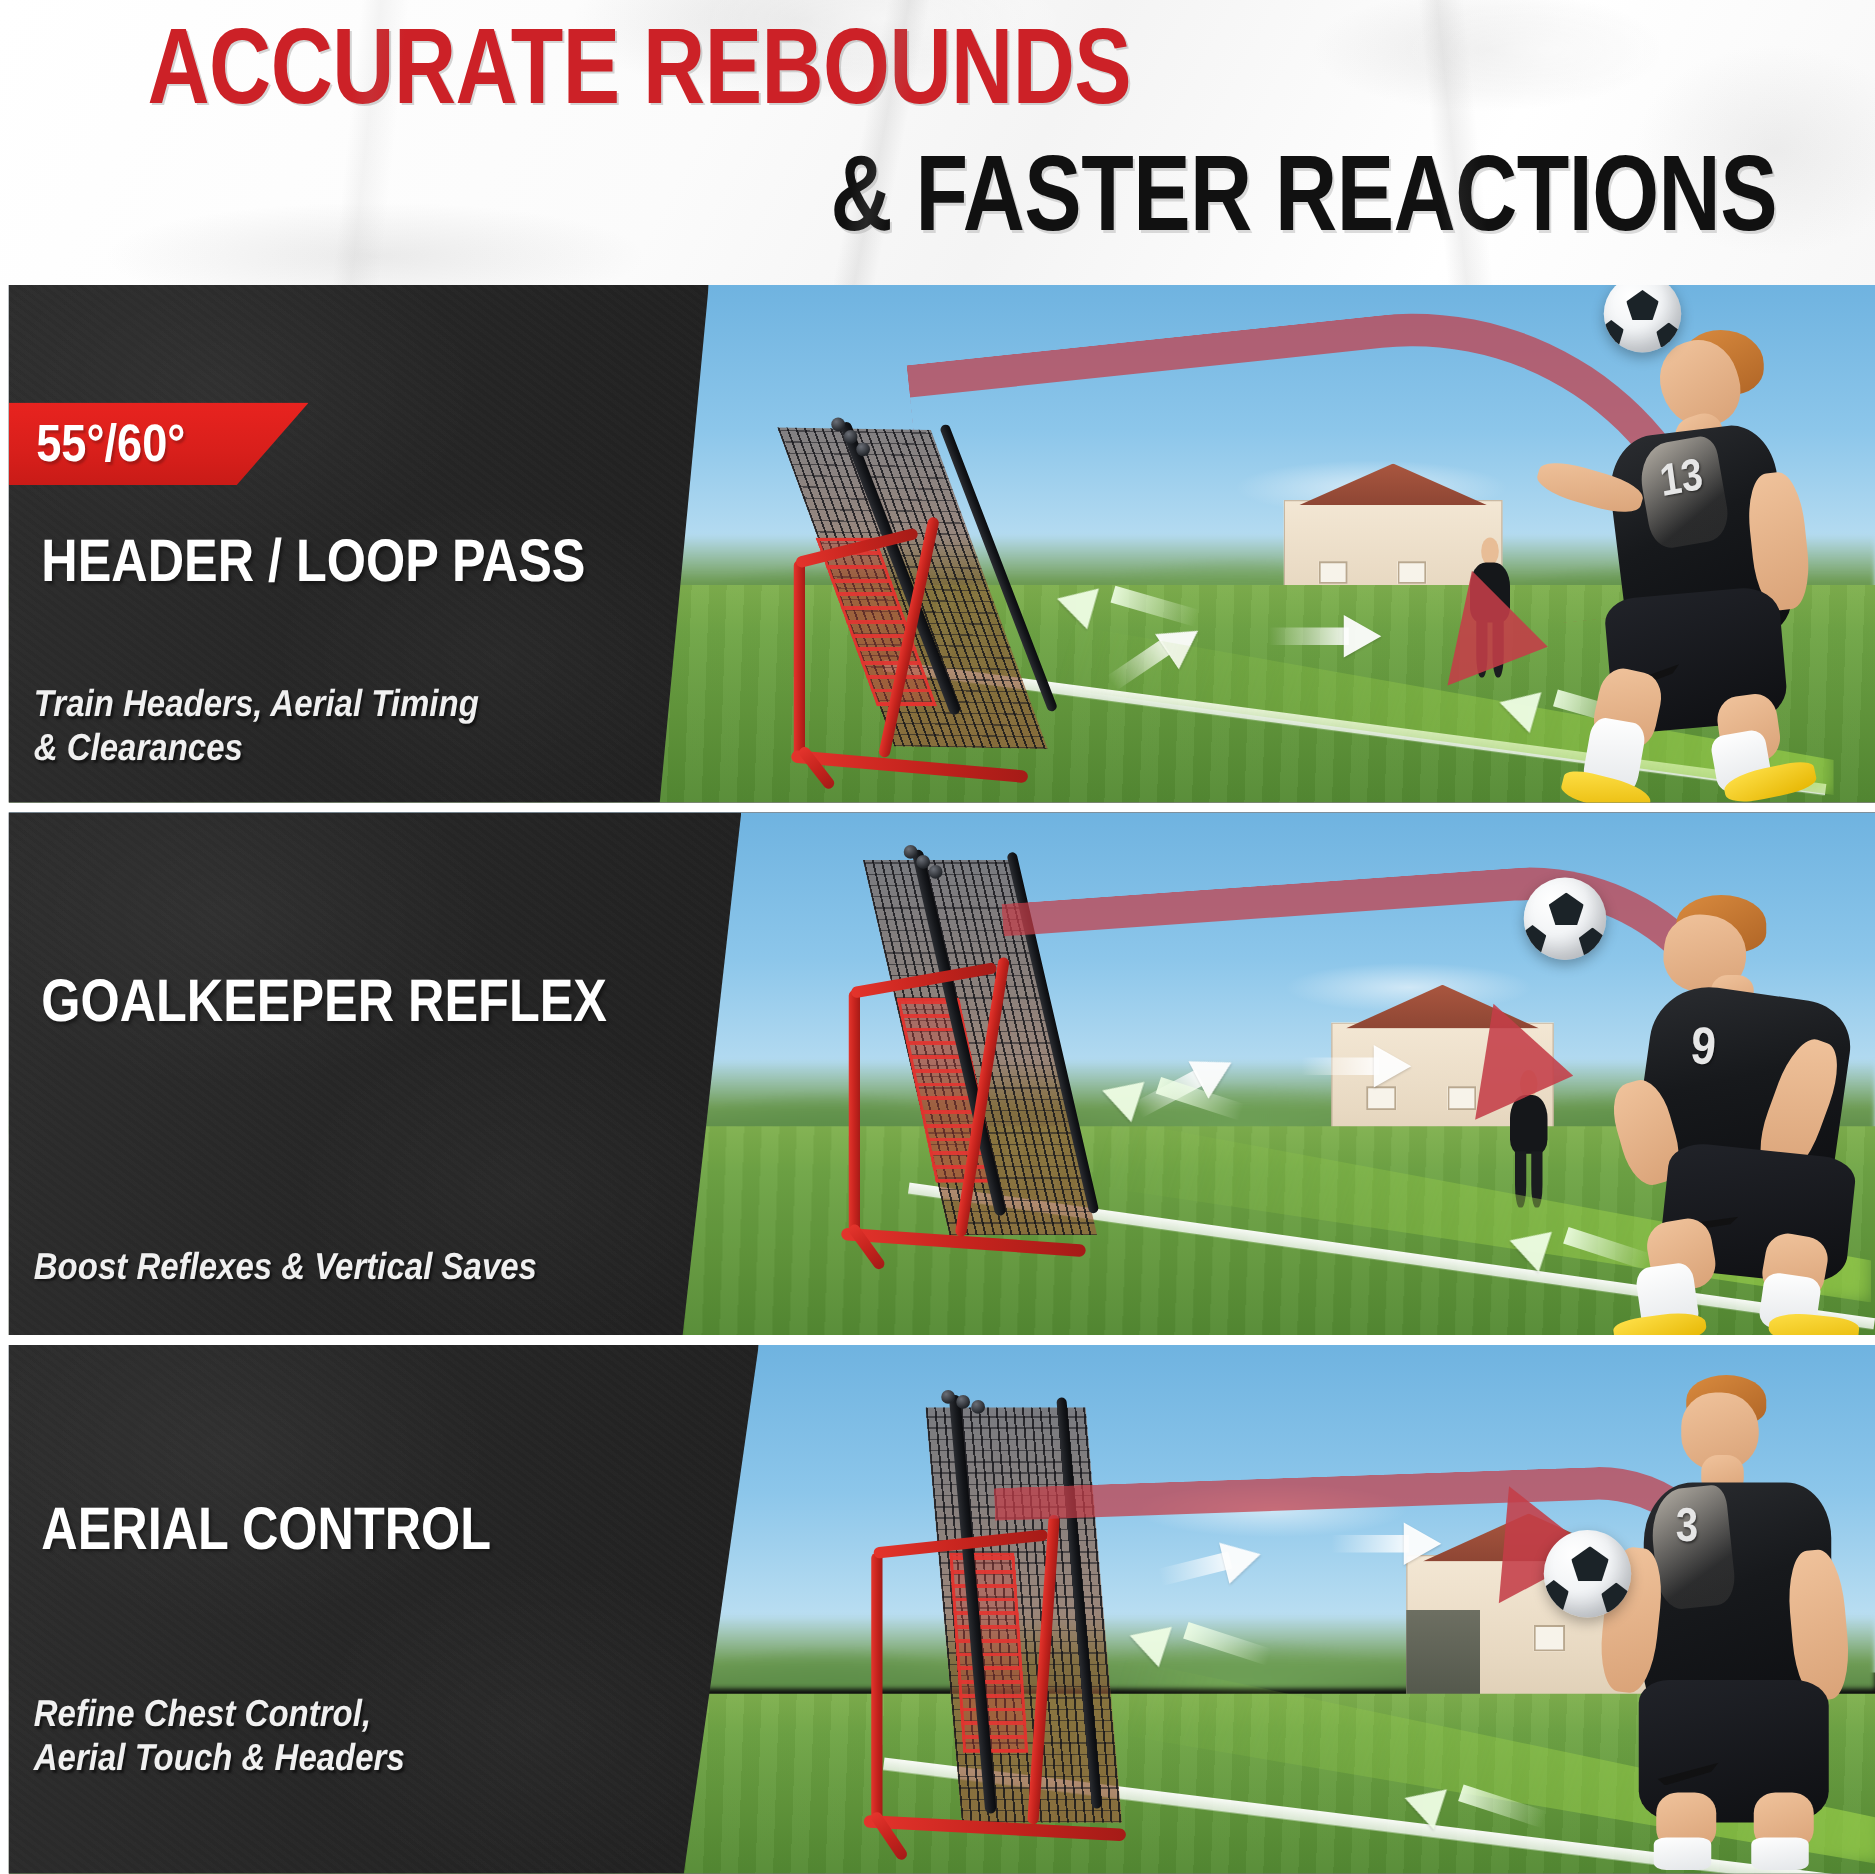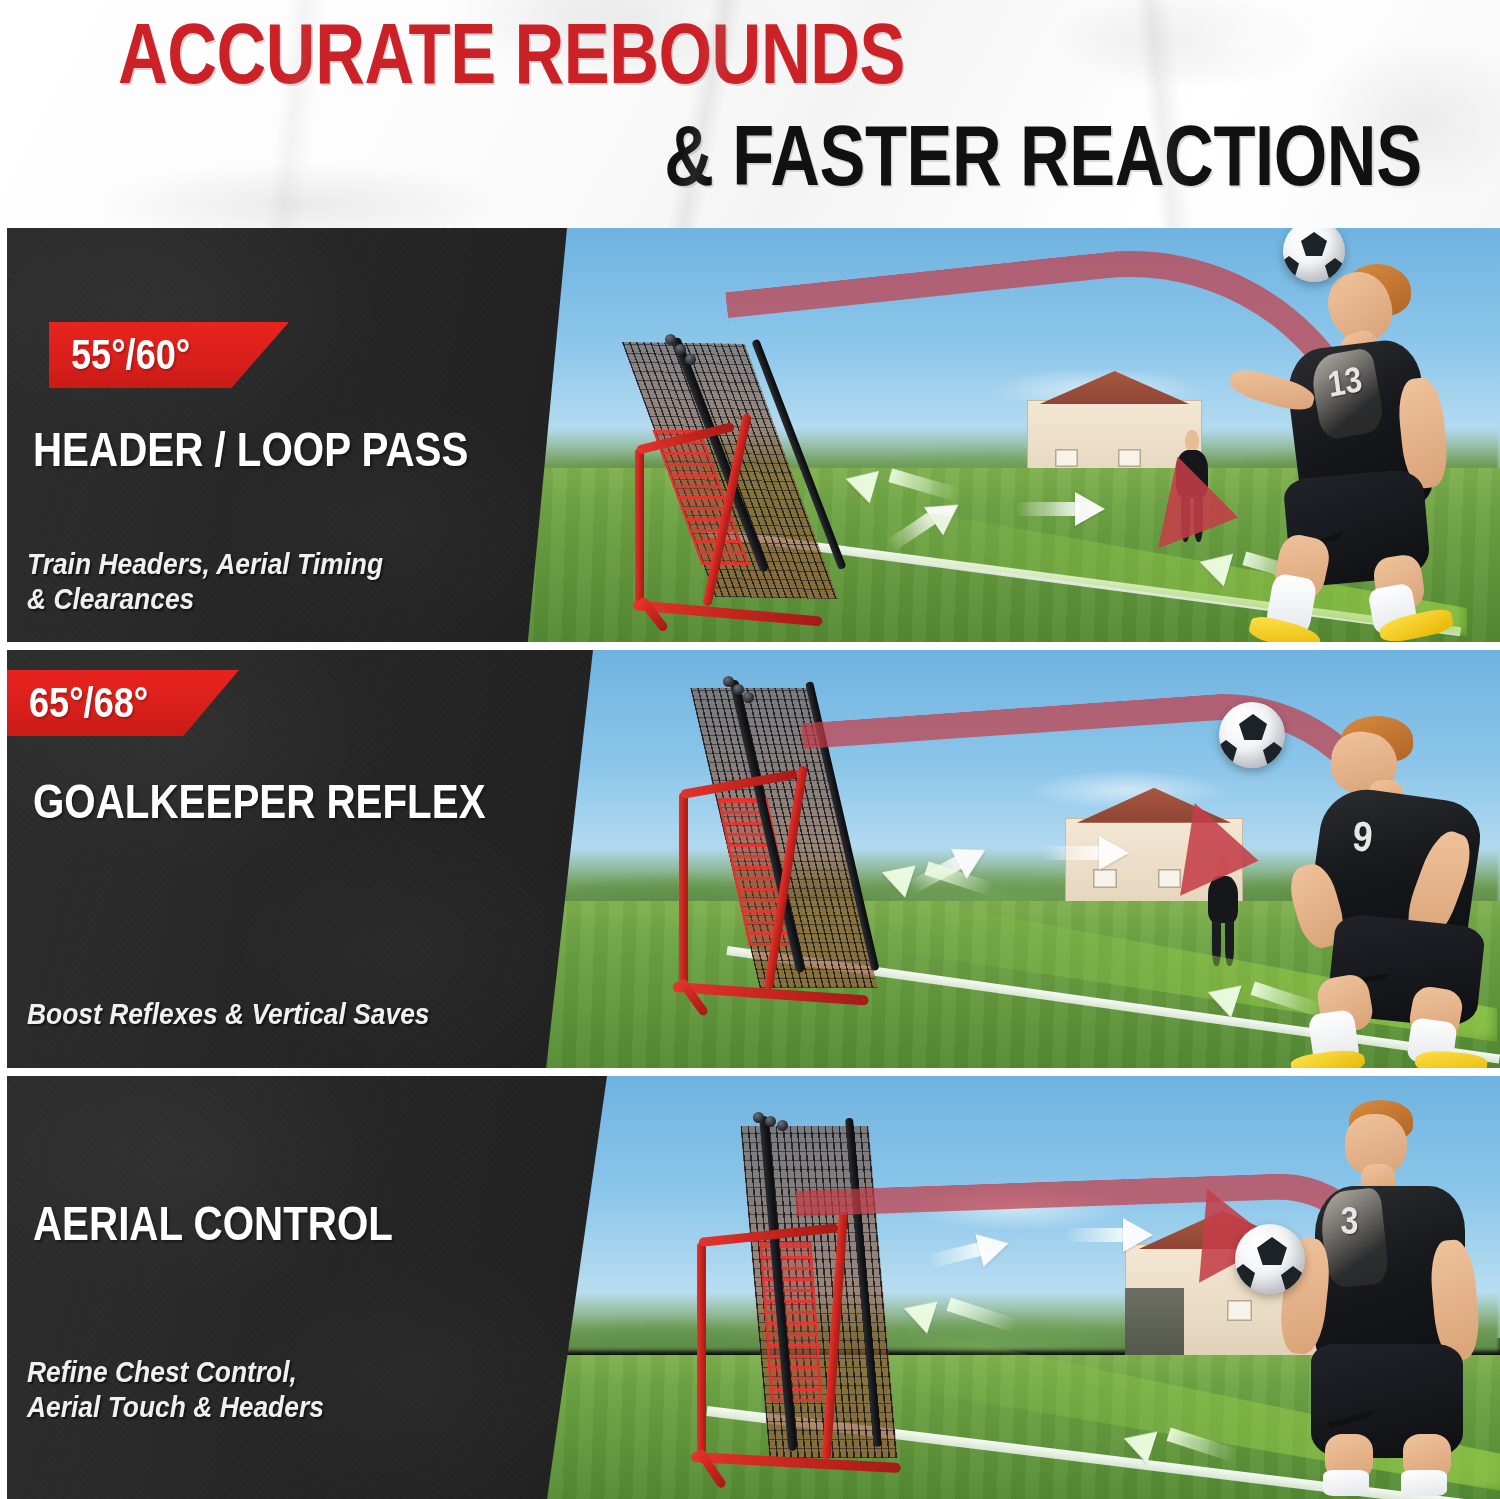--- a/index.html
+++ b/index.html
@@ -355,21 +355,21 @@
     </div>
 
     <div class="ball" style="left:1276px;top:-8px;width:62px;height:62px;">
       <div class="pent" style="left:18px;top:12px;width:26px;height:24px;"></div>
       <div class="pent" style="left:-4px;top:36px;width:20px;height:20px;"></div>
       <div class="pent" style="left:42px;top:38px;width:20px;height:20px;"></div>
     </div>
   </div>
 
   <div class="darkblock" style="width:560px;clip-path:polygon(0 0, 100% 0, 93% 100%, 0 100%);">
-    <div class="badge" style="left:0;top:94px;width:240px;height:66px;clip-path:polygon(0 0, 100% 0, 76% 100%, 0 100%);margin-left:42px;">
+    <div class="badge" style="left:0;top:94px;width:240px;height:66px;clip-path:polygon(0 0, 100% 0, 76% 100%, 0 100%);">
       <span class="badge-text" style="margin-left:22px;font-size:42px;">55°/60°</span>
     </div>
     <div class="panel-title" style="left:26px;top:198px;font-size:48px;">HEADER / LOOP PASS</div>
     <div class="panel-sub" style="left:20px;top:318px;font-size:30px;">
       <div>Train Headers, Aerial Timing</div>
       <div>&amp; Clearances</div>
     </div>
   </div>
 </div>
 
@@ -452,23 +452,20 @@
     </div>
 
     <div class="ball" style="left:1212px;top:52px;width:66px;height:66px;">
       <div class="pent" style="left:20px;top:12px;width:28px;height:26px;"></div>
       <div class="pent" style="left:-4px;top:38px;width:22px;height:22px;"></div>
       <div class="pent" style="left:44px;top:40px;width:22px;height:22px;"></div>
     </div>
   </div>
 
   <div class="darkblock" style="width:586px;clip-path:polygon(0 0, 100% 0, 92% 100%, 0 100%);">
-    <div class="badge" style="left:0;top:20px;width:232px;height:66px;clip-path:polygon(0 0, 100% 0, 76% 100%, 0 100%);">
-      <span class="badge-text" style="margin-left:22px;font-size:42px;">65°/68°</span>
-    </div>
     <div class="panel-title" style="left:26px;top:128px;font-size:48px;">GOALKEEPER REFLEX</div>
     <div class="panel-sub" style="left:20px;top:346px;font-size:30px;">
       <div>Boost Reflexes &amp; Vertical Saves</div>
     </div>
   </div>
 </div>
 
 <div class="panel" id="panel-3">
 
   <div class="photo">

